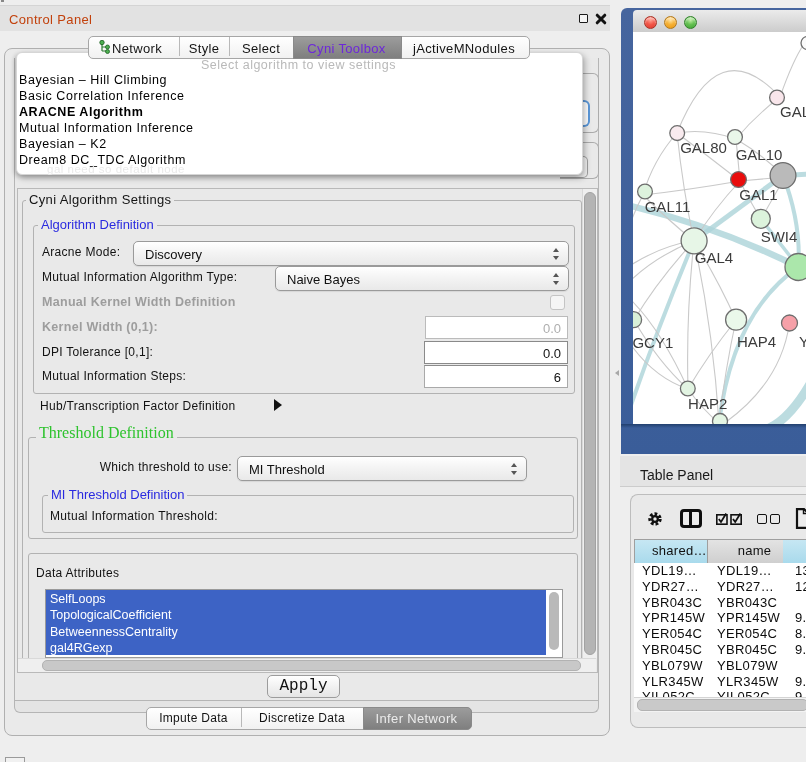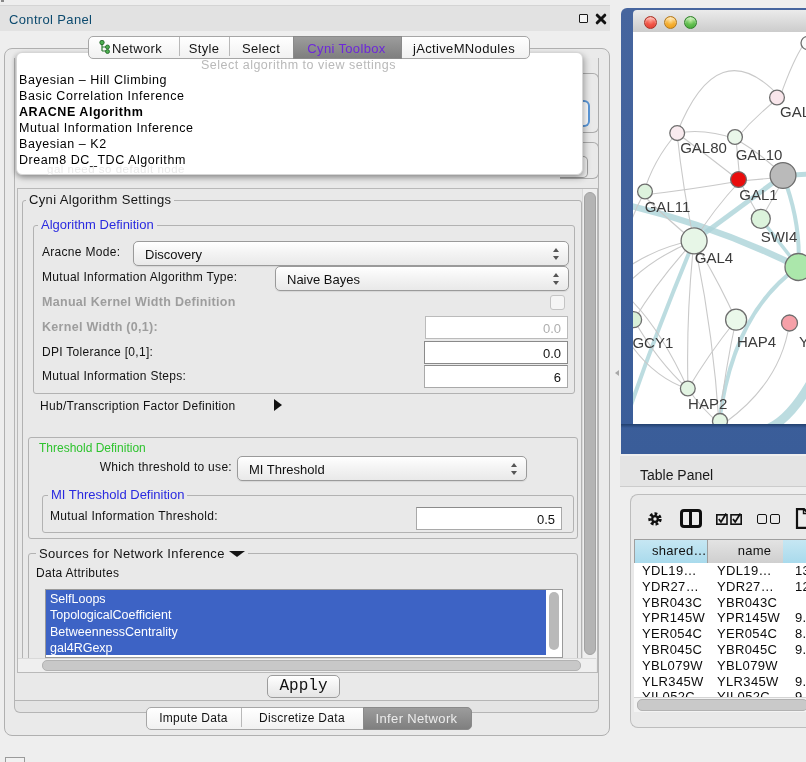--- a/index.html
+++ b/index.html
@@ -29,21 +29,21 @@
   .gbox{position:absolute;border:1px solid #b2b2b2;border-radius:3px;}
   .gcap{position:absolute;top:-8px;background:#e9e9e9;padding:0 3px;
         font-size:13px;line-height:15px;white-space:nowrap;}
 </style>
 </head>
 <body>
 
 <div class="abs" style="left:1px;top:0;width:3px;height:2px;background:#888;"></div>
 
 <div class="abs" style="left:0;top:5px;width:610px;height:25px;background:#e2e2e2;border-top:1px solid #d4d4d4;"></div>
-<div class="abs lbl" style="left:9px;top:12px;color:#0c4a6e;">Control Panel</div>
+<div class="abs lbl" style="left:9px;top:12px;color:#c2410c;">Control Panel</div>
 <div class="abs" style="left:579px;top:14px;width:7px;height:7px;border:1.6px solid #1a1a1a;border-radius:1px;background:#f4f4f4;"></div>
 <svg class="abs" style="left:595px;top:13px;" width="12" height="12" viewBox="0 0 12 12">
   <path d="M2.2 2.2 L9.8 9.8 M9.8 2.2 L2.2 9.8" stroke="#111" stroke-width="3" stroke-linecap="round"></path>
 </svg>
 
 <div class="abs" style="left:4px;top:48px;width:604px;height:686px;background:#eaeaea;border:1px solid #b0b0b0;border-radius:8px;"></div>
 
 <div class="abs" style="left:14px;top:58px;width:583px;height:642px;background:#e9e9e9;border:1px solid #b5b5b5;border-top:none;"></div>
 <div class="abs" style="left:14px;top:701px;width:583px;height:11px;background:#e4e4e4;border:1px solid #b5b5b5;border-top:none;border-radius:0 0 6px 6px;"></div>
 
@@ -111,37 +111,33 @@
   </div>
   <div class="abs blbl" style="left:24px;top:180px;">Mutual Information Steps:</div>
   <div class="tfield" style="left:406px;top:176px;width:142px;height:21px;">
     <span class="tv">6</span>
   </div>
 
   <div class="abs blbl" style="left:22px;top:209.5px;">Hub/Transcription Factor Definition</div>
   <div class="abs" style="left:256px;top:210px;width:0;height:0;border-top:6px solid transparent;border-bottom:6px solid transparent;border-left:8px solid #111;"></div>
 
   <div class="gbox" style="left:10px;top:248px;width:548px;height:100px;"></div>
-  <div class="gcap" style="left:18px;top:252px;font-size:12px;color:#2ec32e;">Threshold Definition</div>
+  <div class="gcap" style="left:18px;top:236px;font-size:16px;color:#2ec32e;font-family:Liberation Serif, serif;">Threshold Definition</div>
 
   <div class="abs blbl" style="left:0;top:270.5px;width:214px;text-align:right;">Which threshold to use:</div>
   <div class="combo" style="left:219px;top:267px;width:288px;height:23px;">
     <span class="ct">MI Threshold</span>
       <span class="spin"></span>
   </div>
 
   <div class="gbox" style="left:24px;top:305.5px;width:530px;height:36.5px;"></div>
   <div class="gcap" style="left:30px;top:297.5px;font-size:13px;color:#2a2ae0;">MI Threshold Definition</div>
   <div class="abs blbl" style="left:32px;top:319.5px;">Mutual Information Threshold:</div>
-  <div class="tfield" style="left:398px;top:318px;width:144px;height:21px;">
-    <span class="tv">0.5</span>
-  </div>
 
   <div class="gbox" style="left:10px;top:364px;width:548px;height:311px;"></div>
-  <div class="gcap lbl" style="left:18px;top:356.5px;">Sources for Network Inference <span style="display:inline-block;width:0;height:0;border-left:8px solid transparent;border-right:8px solid transparent;border-top:6.5px solid #151515;vertical-align:1px;"></span></div>
   <div class="abs blbl" style="left:18px;top:377px;text-align:center;">Data Attributes</div>
   <div class="abs" style="left:27px;top:400px;width:516px;height:67px;background:#ffffff;border:1px solid #9a9a9a;"></div>
   <div class="abs" style="left:28px;top:401px;width:500px;height:65px;background:#3d63c5;"></div>
   <div class="abs" style="left:32px;top:402px;font-size:12.5px;color:#ffffff;line-height:16.4px;">SelfLoops<br>TopologicalCoefficient<br>BetweennessCentrality<br>gal4RGexp</div>
   <div class="abs" style="left:531px;top:403px;width:10px;height:58px;background:#b9b9b9;border-radius:5px;"></div>
 </div>
 
 <div class="abs" style="left:582px;top:189px;width:14px;height:469px;background:#efefef;border-left:1px solid #d9d9d9;"></div>
 <div class="abs" style="left:584px;top:192px;width:10px;height:461px;background:#b4b4b4;border:1px solid #a2a2a2;border-radius:6px;"></div>
 

